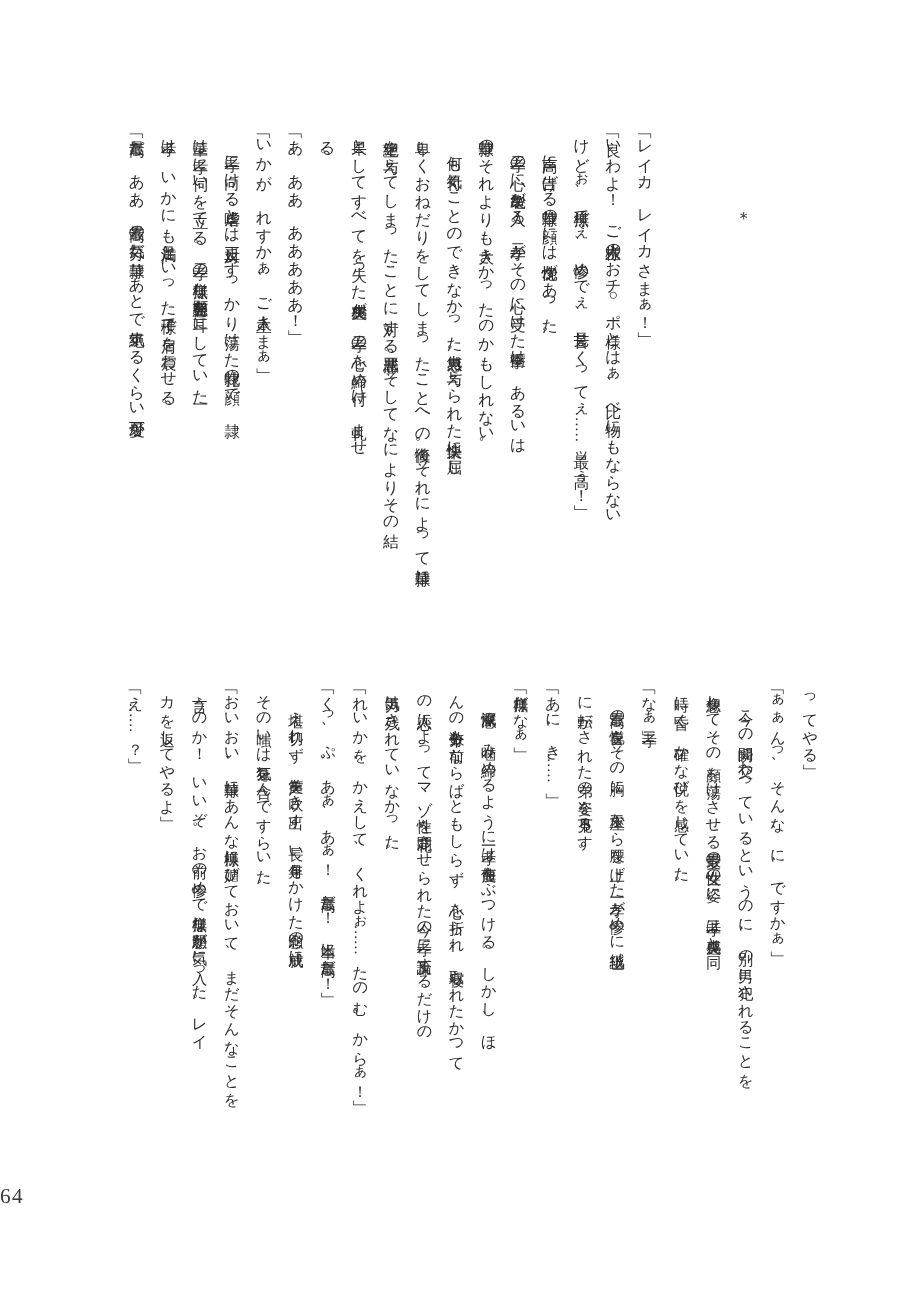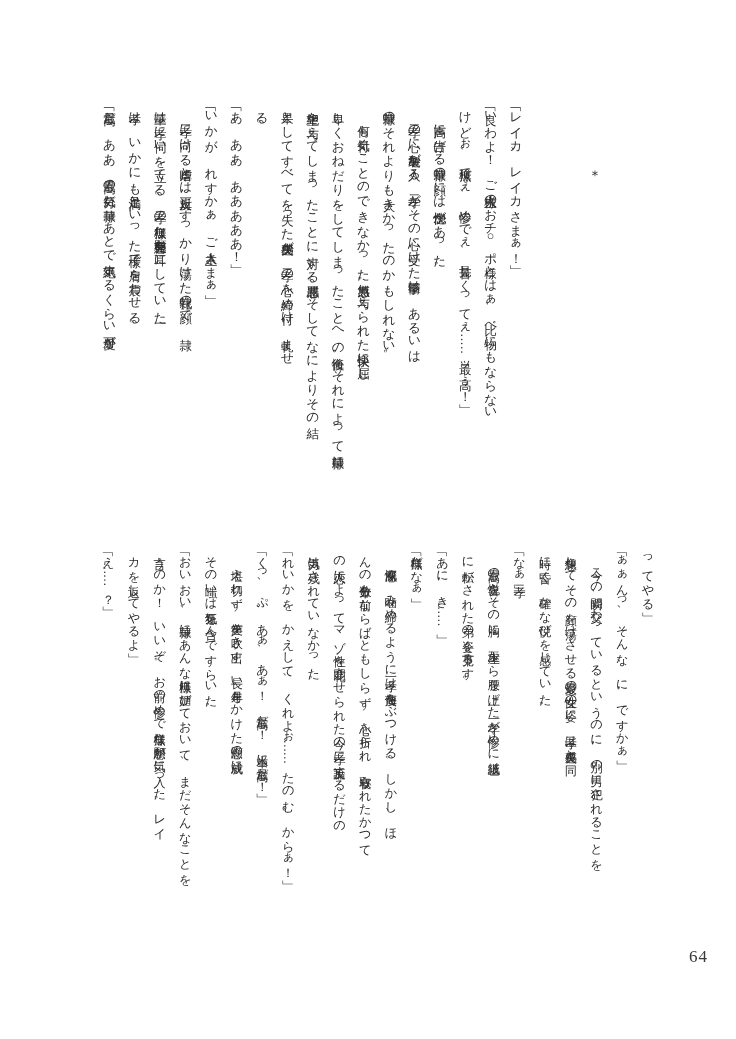--- a/index.html
+++ b/index.html
@@ -47,21 +47,21 @@
     left: 588px;
     font-size: 14px;
     color: #3a3a3a;
     line-height: 1;
   }
   .page-number {
     position: absolute;
     top: 947px;
     left: 0;
     width: 708px;
-    text-align: right;
+    text-align: left;
     font-size: 17px;
     letter-spacing: 1px;
     color: #383838;
   }
 </style>
 </head>
 <body>
 
 <div class="page">
 

